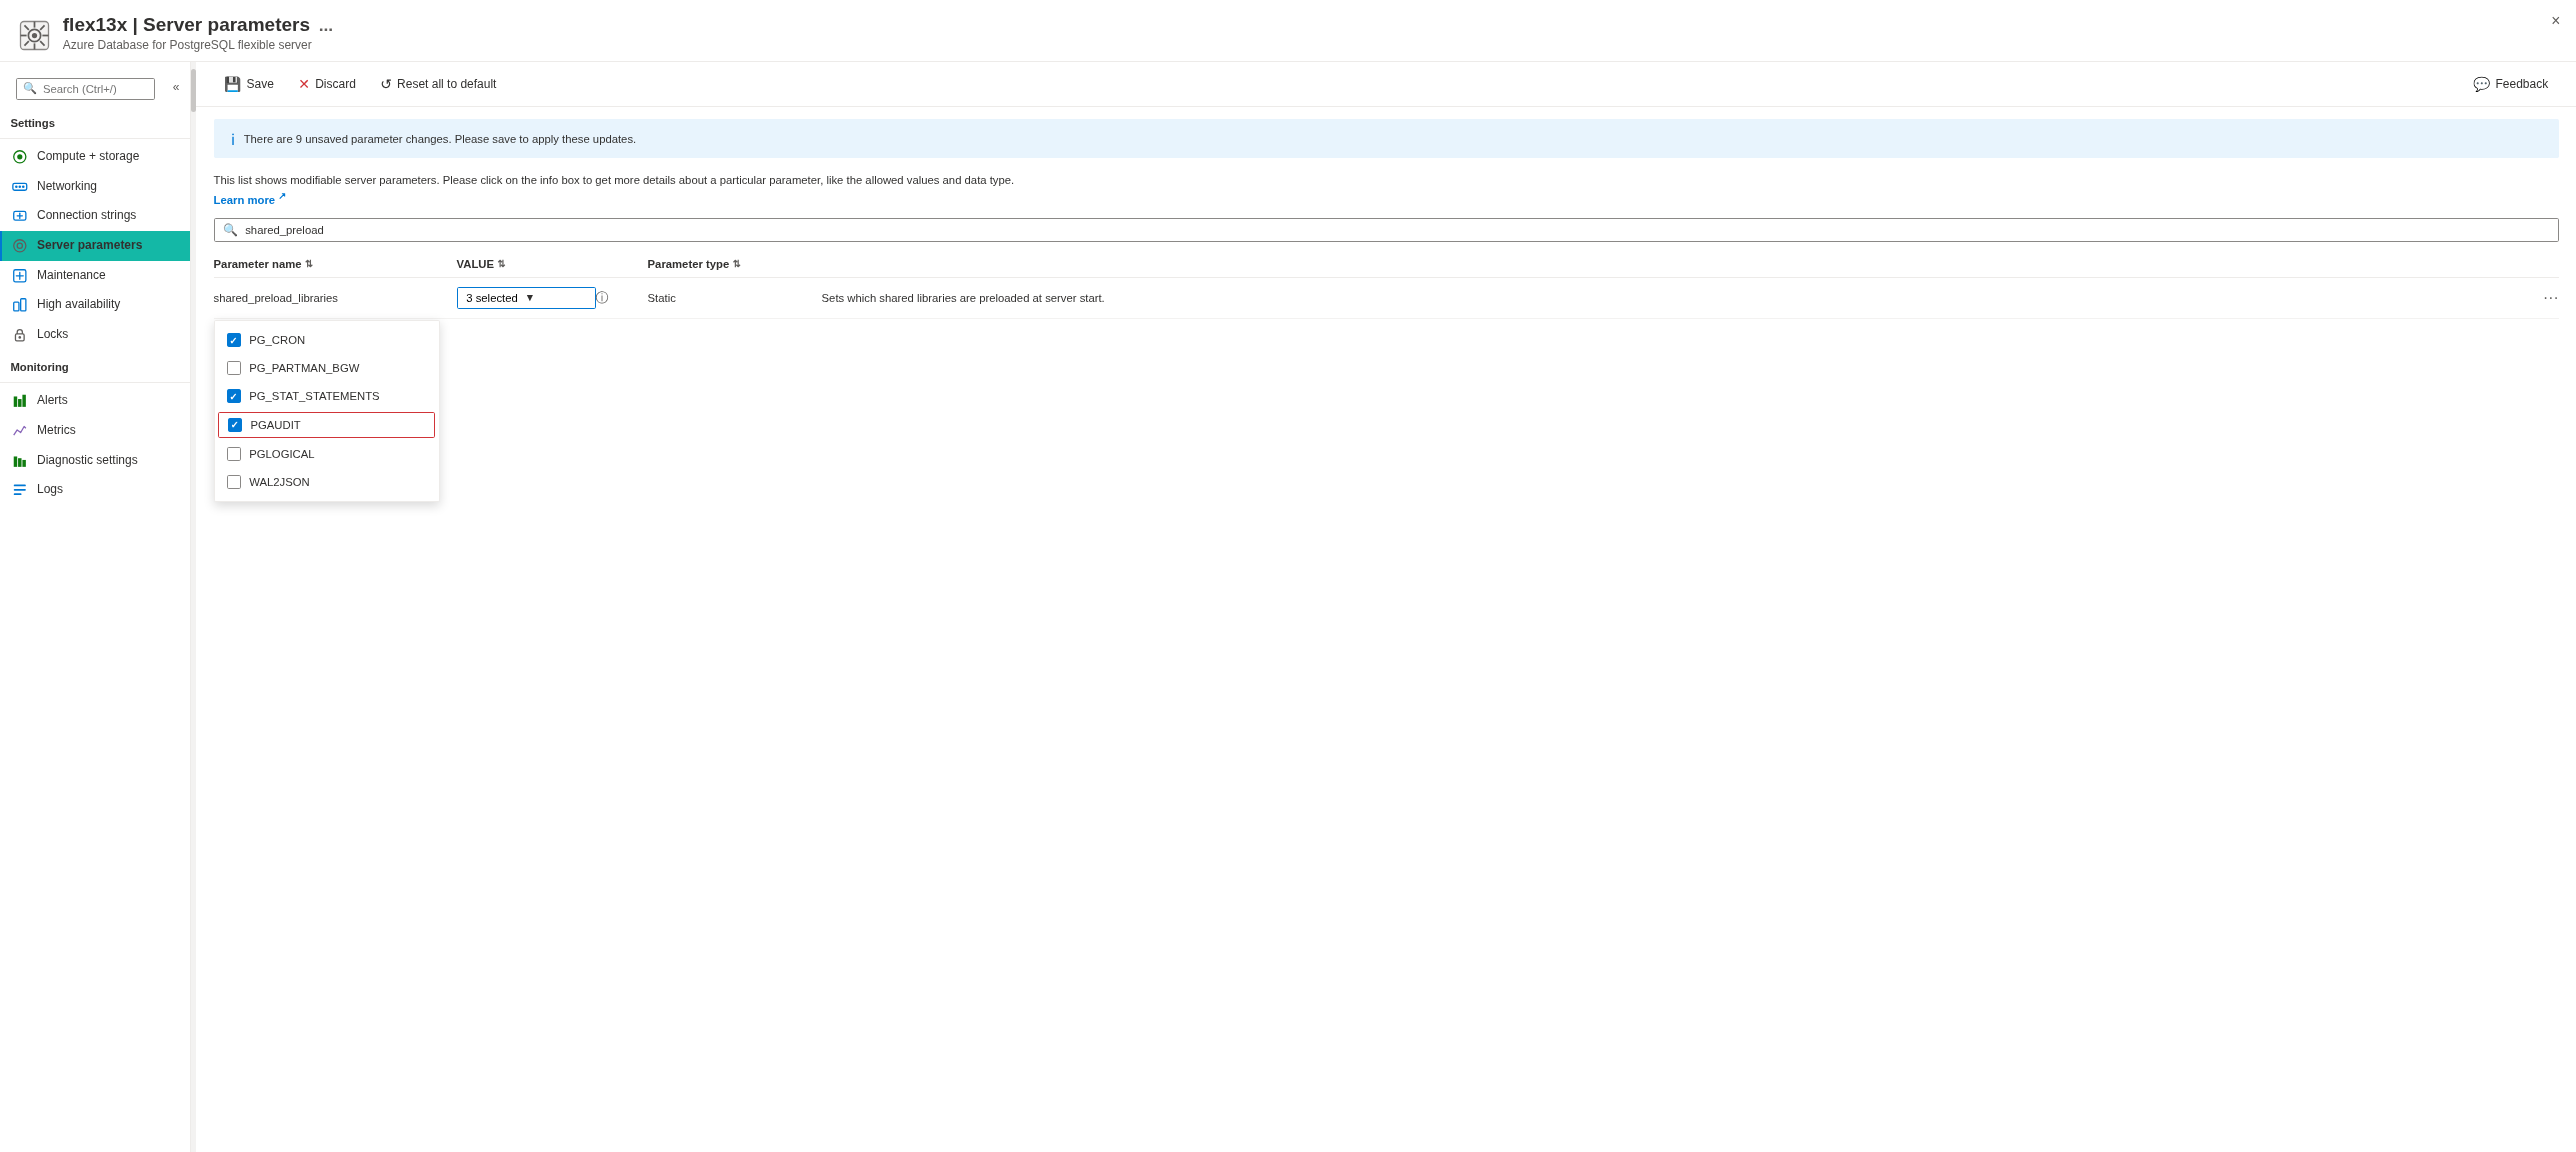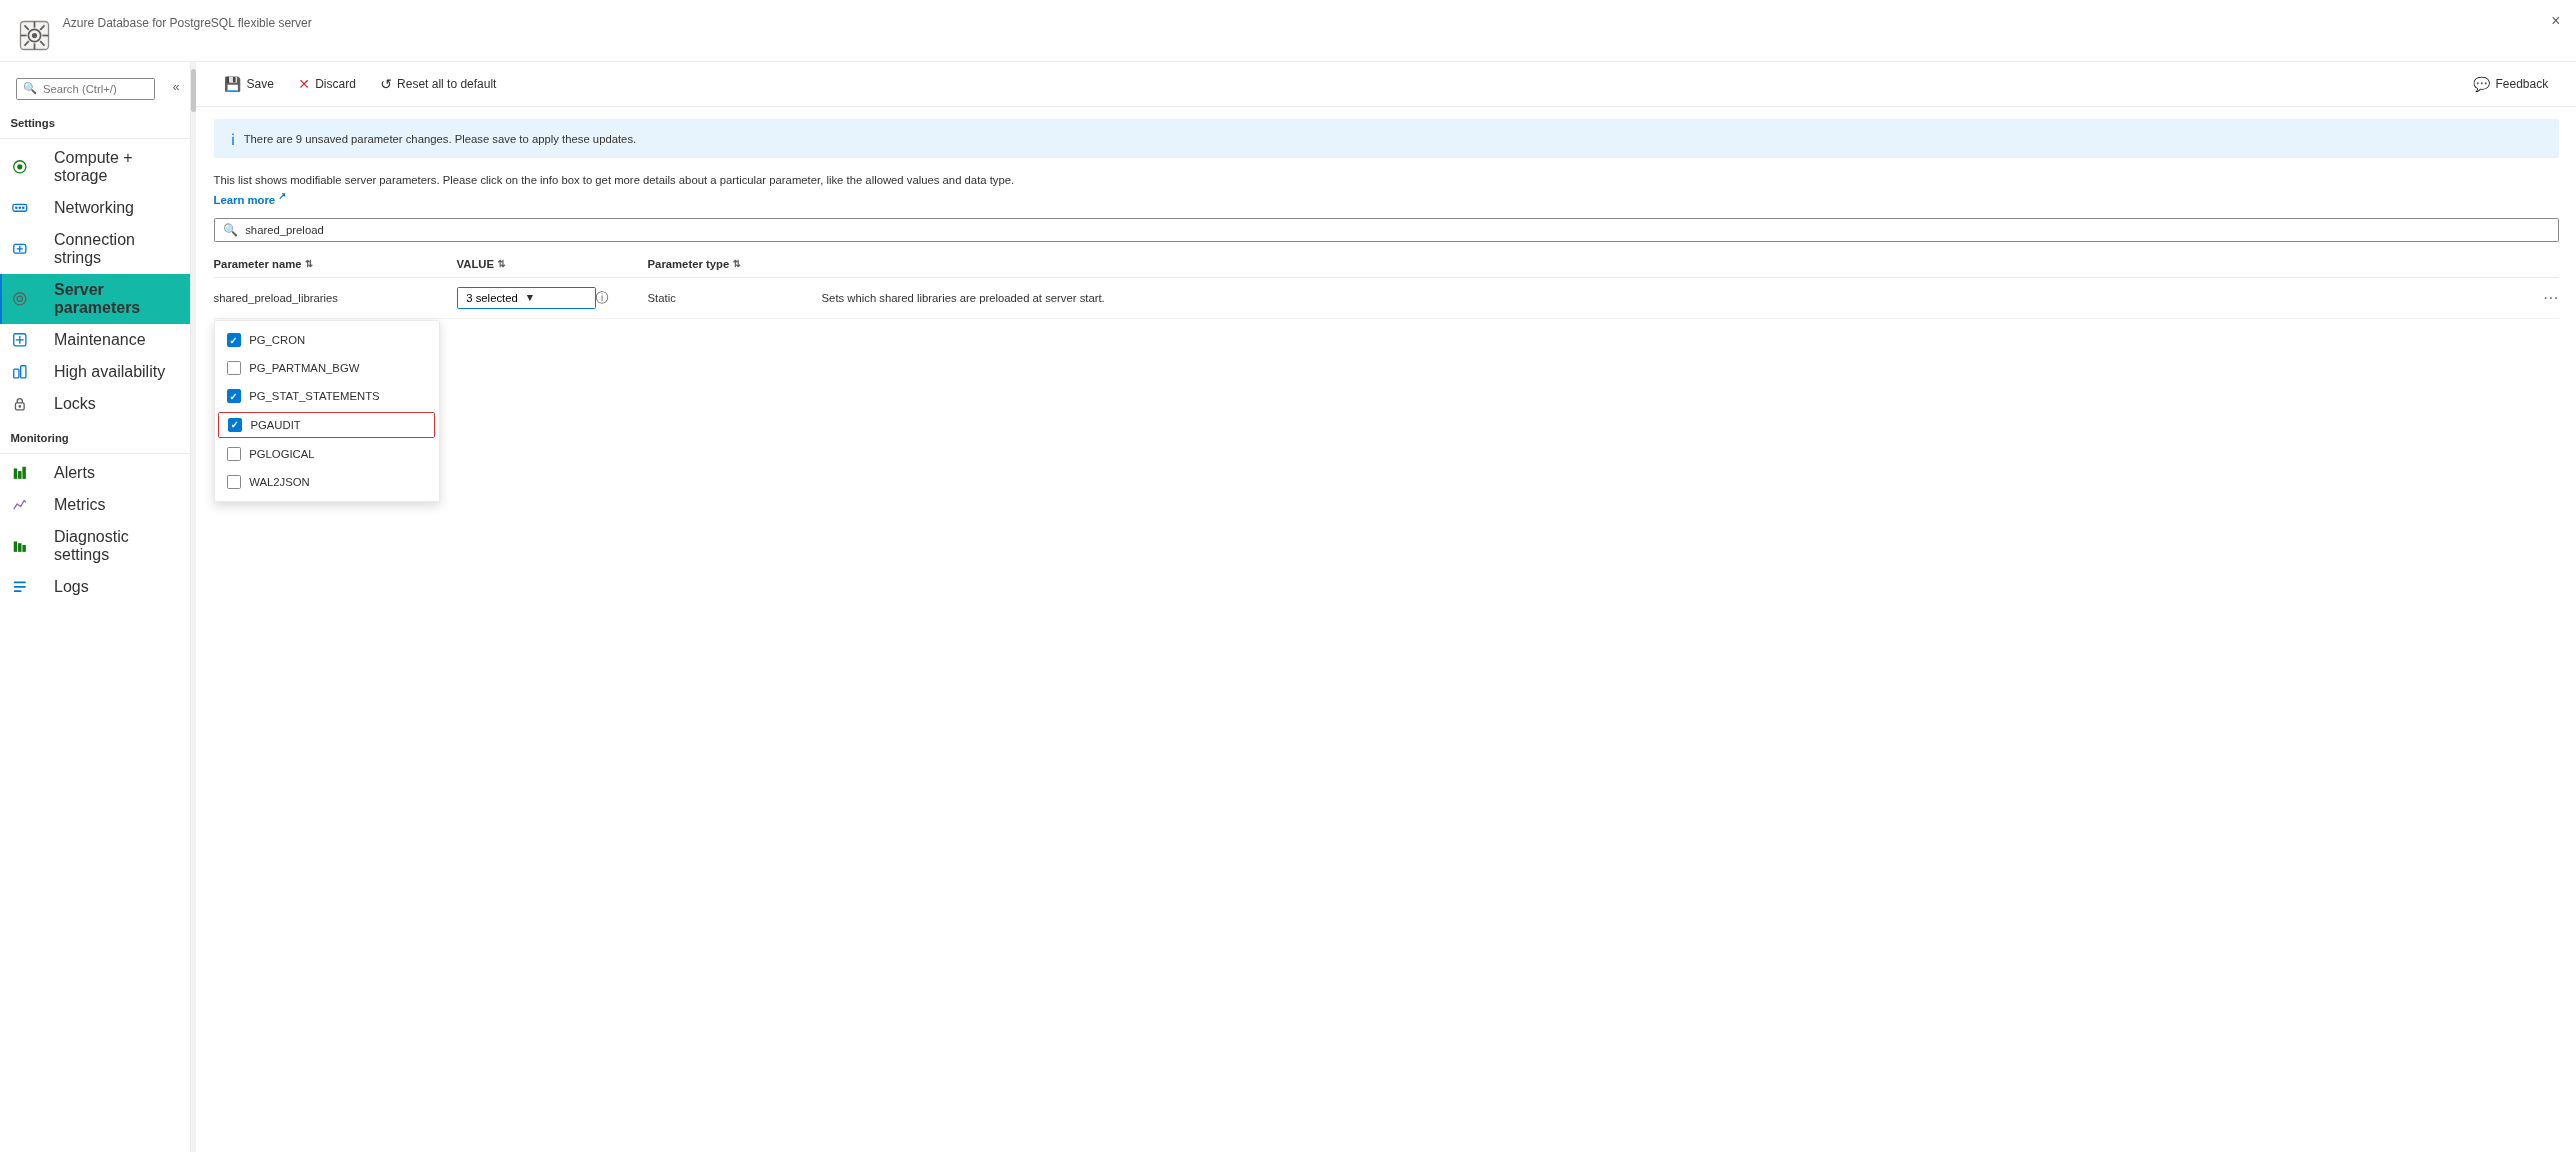--- a/index.html
+++ b/index.html
@@ -21,21 +21,21 @@
     .main-layout { display: flex; flex: 1; overflow: hidden; }
 
     
     .sidebar { width: 191px; min-width: 191px; border-right: 0.9px solid #edebe9; display: flex; flex-direction: column; overflow-y: auto; background: #fff; }
     .search-box { margin: 8.7px 8.7px 5.2px 8.7px; display: flex; align-items: center; border: 0.9px solid #8a8886; border-radius: 1.7px; padding: 3.5px 7px; gap: 5.2px; }
     .search-box input { border: none; outline: none; font-size: 11.3px; color: #323130; width: 100%; background: transparent; }
     .search-box-icon { color: #605e5c; font-size: 11.3px; }
     .sidebar-collapse-btn { margin-left: auto; cursor: pointer; color: #605e5c; font-size: 14px; padding: 0 3.5px; }
     .sidebar-section-label { font-size: 11.3px; font-weight: 600; color: #323130; padding: 12px 10.4px 5.2px 10.4px; }
     .sidebar-divider { height: 0.9px; background: #edebe9; margin: 3.5px 0; }
-    .sidebar-item { display: flex; align-items: center; padding: 7px 10.4px; cursor: pointer; gap: 26px; color: #323130; font-size: 16px; border-left: 2.6px solid transparent; }
+    .sidebar-item { display: flex; align-items: flex-start; padding: 7px 10.4px; cursor: pointer; gap: 9px; color: #323130; font-size: 12px; border-left: 2.6px solid transparent; }
     .sidebar-item.active { background: #14b8a6; border-left: 2.6px solid #0078d4; font-weight: 600; }
     .sidebar-item-icon { width: 15.6px; height: 15.6px; display: flex; align-items: center; justify-content: center; flex-shrink: 0; }
 
     
     .content { flex: 1; overflow-y: auto; display: flex; flex-direction: column; }
 
     
     .toolbar { display: flex; align-items: center; padding: 8.7px 17.4px; gap: 3.5px; border-bottom: 0.9px solid #edebe9; }
     .toolbar-btn { display: flex; align-items: center; gap: 5.2px; padding: 5.2px 10.4px; border: none; background: none; cursor: pointer; font-size: 12px; color: #323130; border-radius: 1.7px; }
 
@@ -98,20 +98,24 @@
         <line x1="20" y1="29" x2="20" y2="36" stroke="#605e5c" stroke-width="2"></line>
         <line x1="4" y1="20" x2="11" y2="20" stroke="#605e5c" stroke-width="2"></line>
         <line x1="29" y1="20" x2="36" y2="20" stroke="#605e5c" stroke-width="2"></line>
         <line x1="8.5" y1="8.5" x2="13.5" y2="13.5" stroke="#605e5c" stroke-width="2"></line>
         <line x1="26.5" y1="26.5" x2="31.5" y2="31.5" stroke="#605e5c" stroke-width="2"></line>
         <line x1="31.5" y1="8.5" x2="26.5" y2="13.5" stroke="#605e5c" stroke-width="2"></line>
         <line x1="13.5" y1="26.5" x2="8.5" y2="31.5" stroke="#605e5c" stroke-width="2"></line>
       </svg>
     </div>
     <div class="header-title-block">
+      <div class="header-title">
+        <span>flex13x | Server parameters</span>
+        <span class="header-ellipsis">...</span>
+      </div>
       <div class="header-subtitle">Azure Database for PostgreSQL flexible server</div>
     </div>
     <button class="header-close">×</button>
   </div>
 
   <div class="main-layout">
 
     <div class="sidebar">
       <div style="display:flex; align-items:center; padding: 7px 7px 0 7px;">
         <div class="search-box" style="flex:1;">

